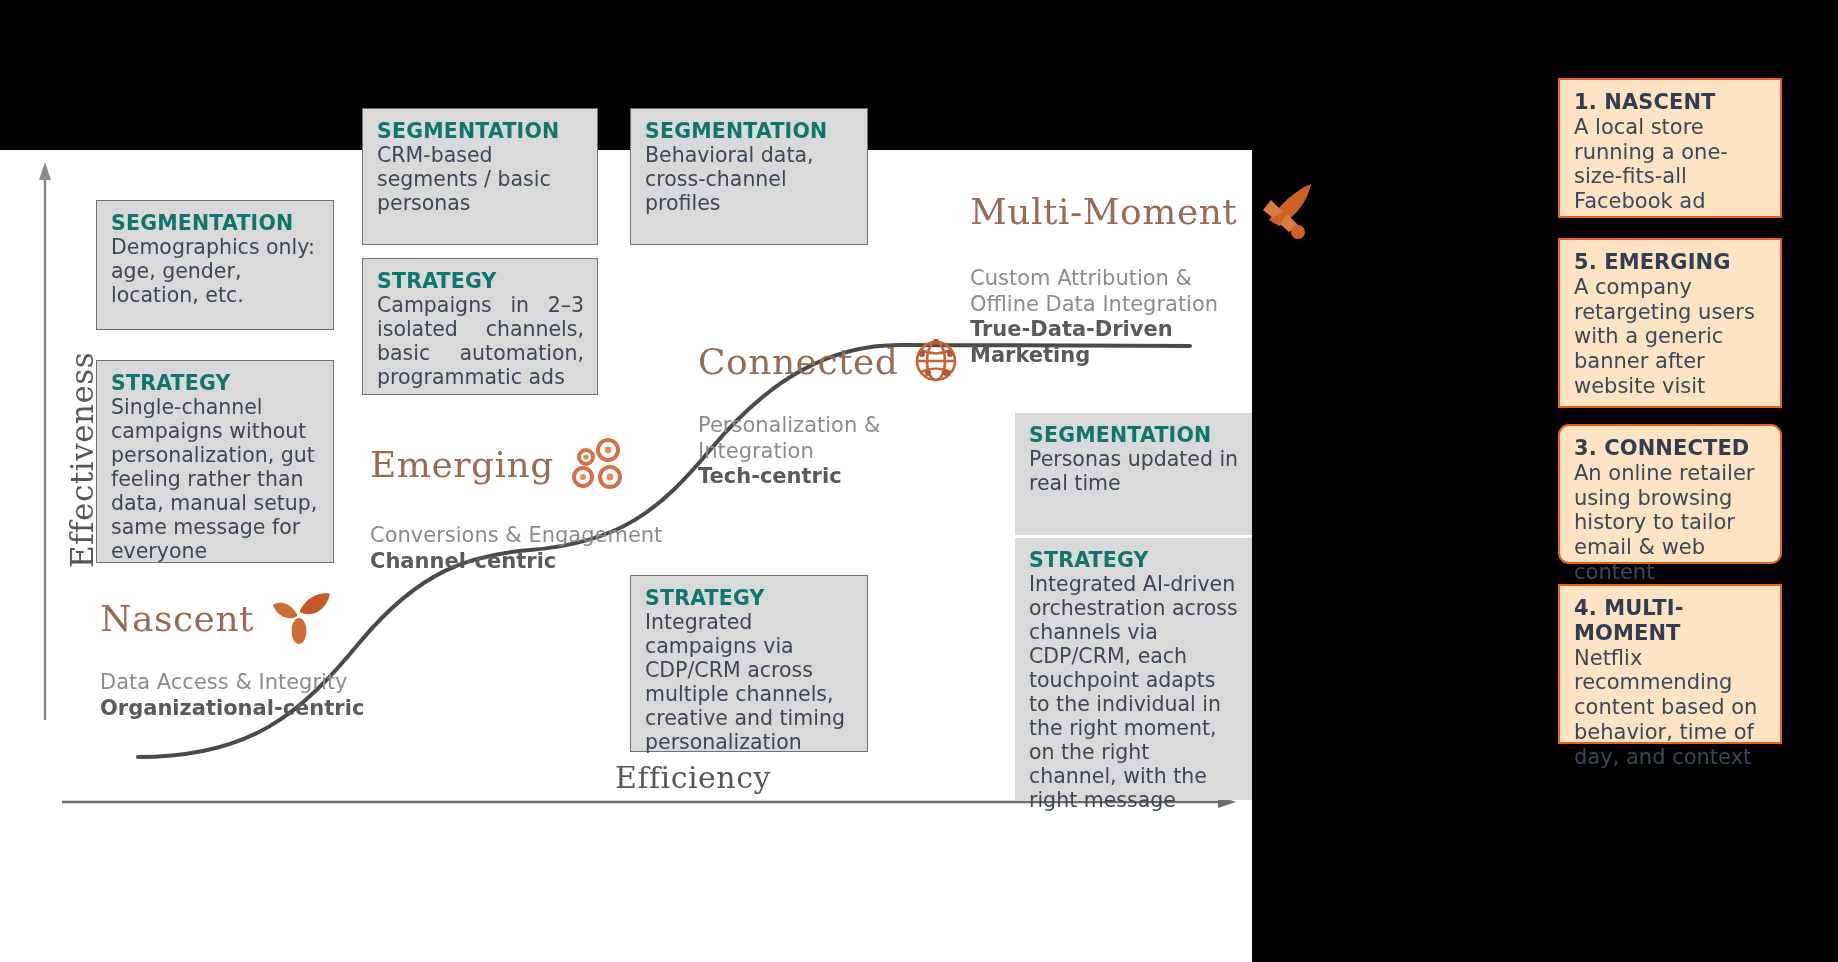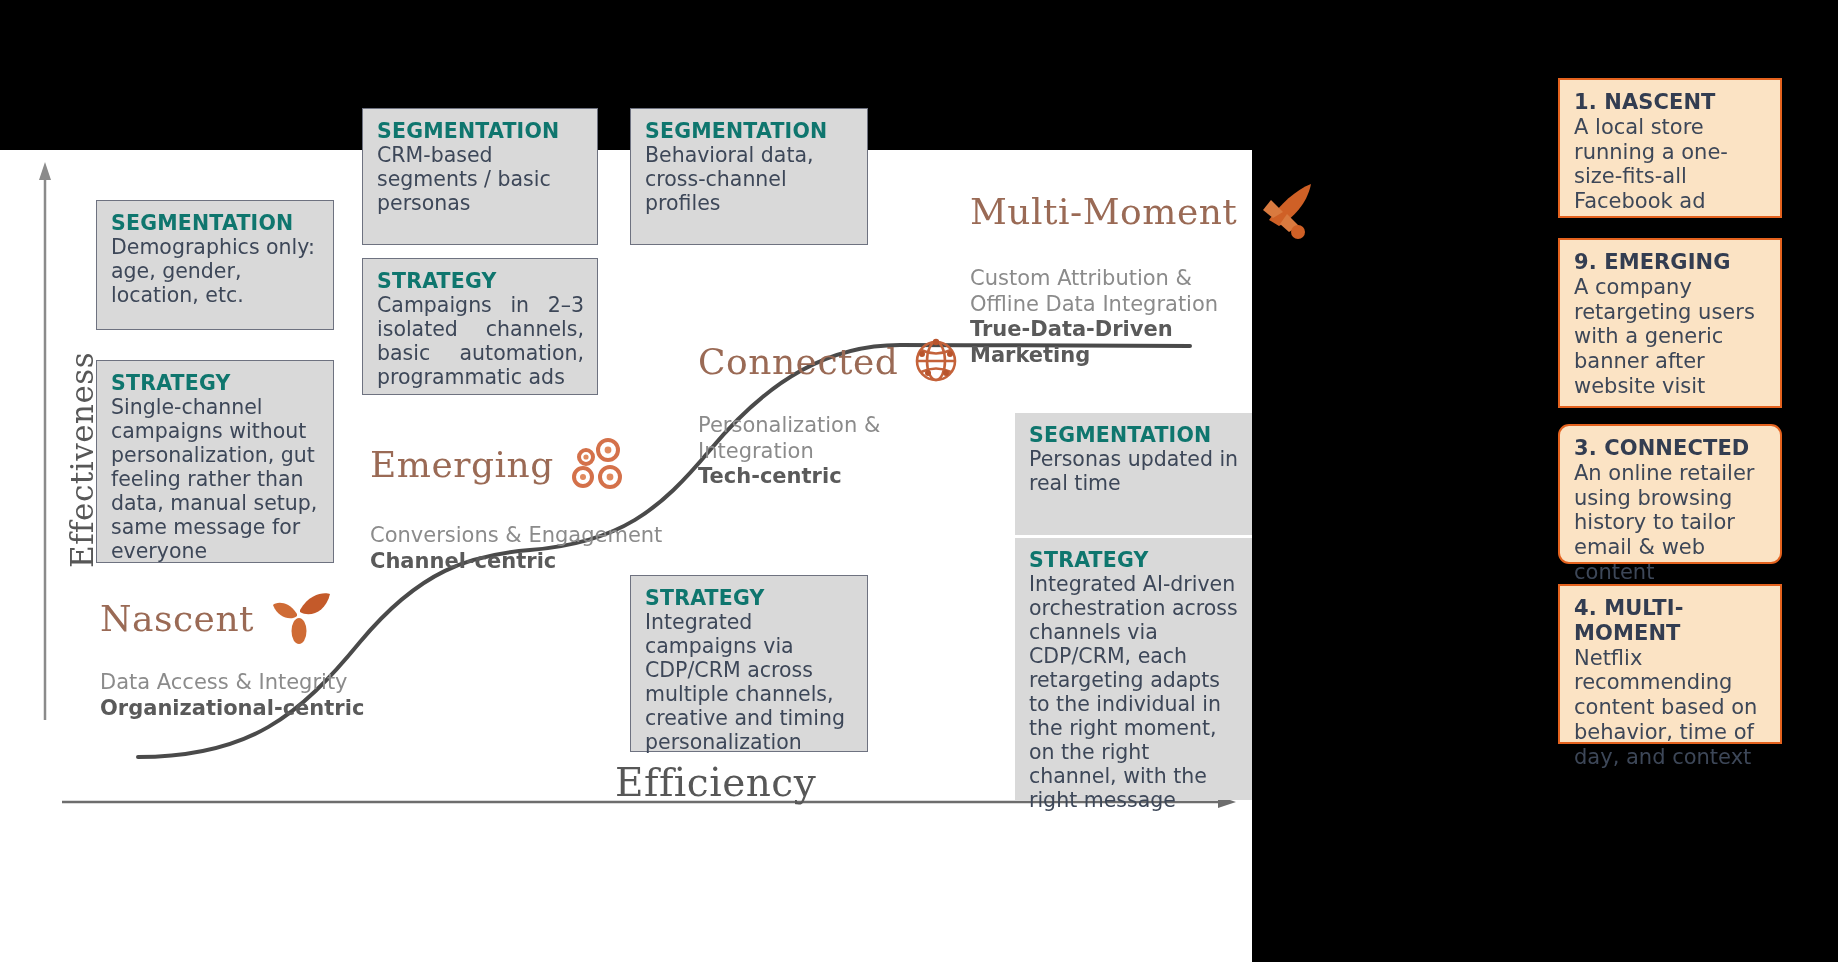--- a/index.html
+++ b/index.html
@@ -15,21 +15,21 @@
   
   .axis-y-label{
     position:absolute;left:-18px;top:300px;width:200px;
     transform:rotate(-90deg);transform-origin:center center;
     font-family:"DejaVu Serif","Liberation Serif",serif;
     font-size:31px;color:#575757;letter-spacing:.5px;text-align:center;
   }
   .axis-x-label{
     position:absolute;left:615px;top:610px;
     font-family:"DejaVu Serif","Liberation Serif",serif;
-    font-size:39px;color:#575757;letter-spacing:.5px;
+    font-size:30px;color:#575757;letter-spacing:.5px;
   }
 
   
   .gbox{
     position:absolute;background:#d9d9d9;border:1px solid #6e7280;
     box-sizing:border-box;padding:10px 13px 10px 14px;
     color:#3d4758;font-size:20.5px;line-height:1.17;
   }
   .gbox .ttl{font-weight:bold;color:#0f766e;letter-spacing:.2px;display:block;}
   .gbox .bdy{display:block;}
@@ -110,21 +110,21 @@
     <span class="bdy">Integrated campaigns via CDP/CRM across multiple channels, creative and timing personalization</span>
   </div>
 
   <div class="gbox noborder" style="left:1015px;top:263px;width:237px;height:122px;">
     <span class="ttl">SEGMENTATION</span>
     <span class="bdy">Personas updated in real time</span>
   </div>
 
   <div class="gbox noborder" style="left:1015px;top:388px;width:237px;height:262px;">
     <span class="ttl">STRATEGY</span>
-    <span class="bdy">Integrated AI-driven orchestration across channels via CDP/CRM, each retargeting adapts to the individual in the right moment, on the right channel, with the right message</span>
+    <span class="bdy">Integrated AI-driven orchestration across channels via CDP/CRM, each touchpoint adapts to the individual in the right moment, on the right channel, with the right message</span>
   </div>
 
   <div class="stage" style="left:100px;top:440px;">
     <div class="row">
       <span class="name">Nascent</span>
       <span>
         <svg width="66" height="56" viewBox="0 0 66 56">
           <path d="M34 20 C44 2, 60 2, 64 4 C60 22, 44 28, 34 22 Z" fill="#c45a2a"></path>
           <path d="M31 24 C22 10, 10 12, 7 15 C12 28, 25 31, 31 26 Z" fill="#cf6b35"></path>
           <ellipse cx="33" cy="41" rx="7.5" ry="13" fill="#cf6b35"></ellipse>
@@ -207,21 +207,21 @@
 </div>
 
 <div id="rightpanel">
 
   <div class="obox" style="top:78px;height:140px;">
     <span class="ttl">1. NASCENT</span>
     <span class="bdy">A local store running a one-size-fits-all Facebook ad</span>
   </div>
 
   <div class="obox" style="top:238px;height:170px;">
-    <span class="ttl">9. EMERGING</span>
+    <span class="ttl">5. EMERGING</span>
     <span class="bdy">A company retargeting users with a generic banner after website visit</span>
   </div>
 
   <div class="obox" style="top:424px;height:140px;border-radius:11px;">
     <span class="ttl">3. CONNECTED</span>
     <span class="bdy">An online retailer using browsing history to tailor email &amp; web content</span>
   </div>
 
   <div class="obox" style="top:584px;height:160px;">
     <span class="ttl">4. MULTI-MOMENT</span>

